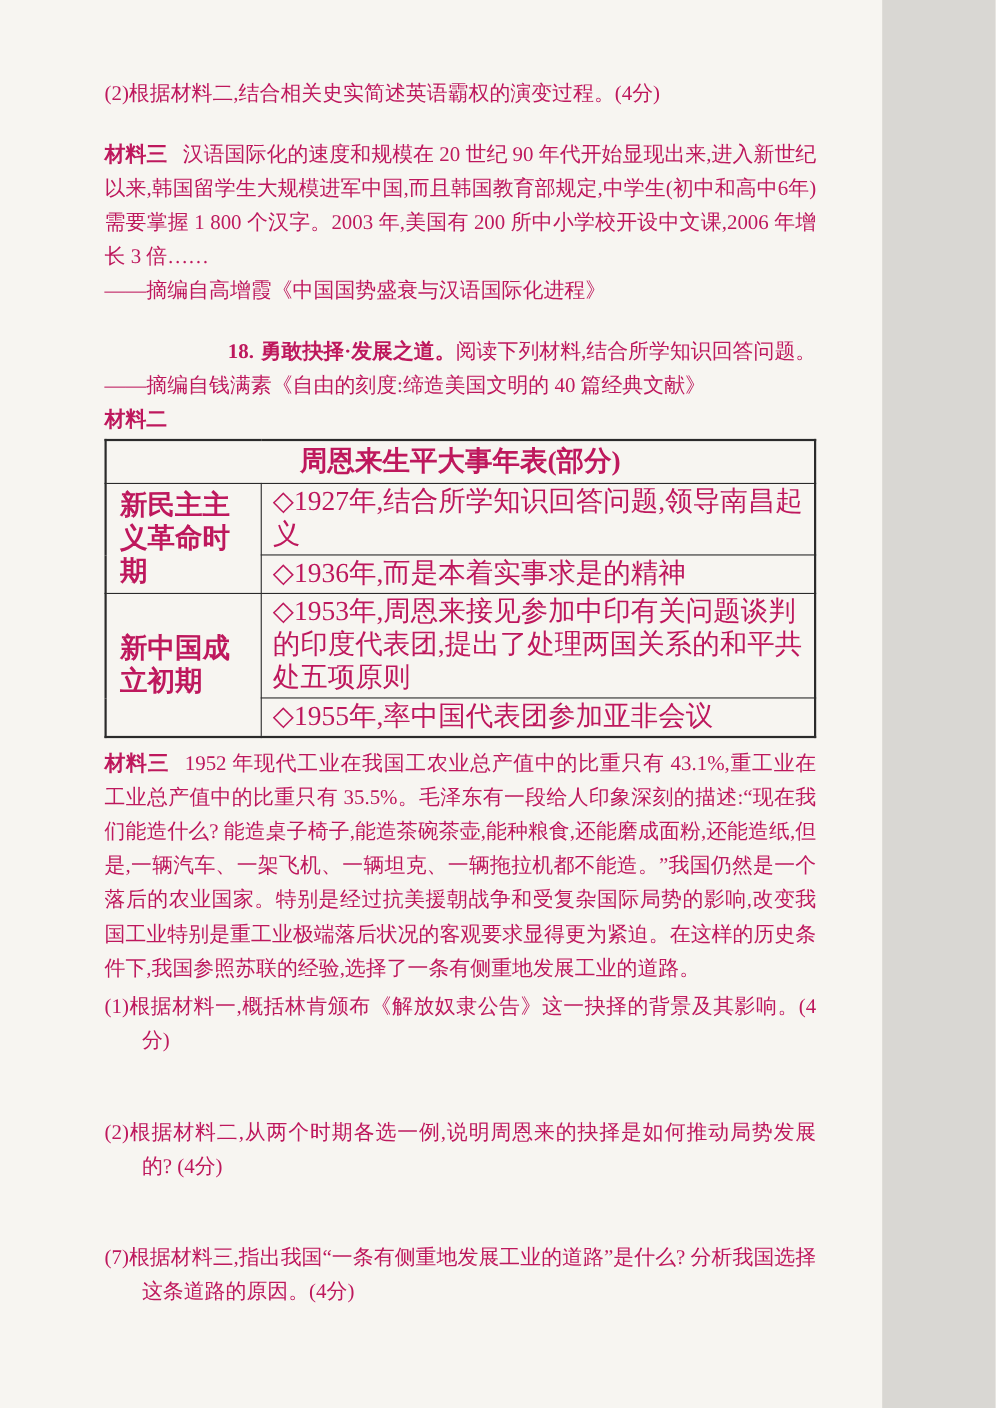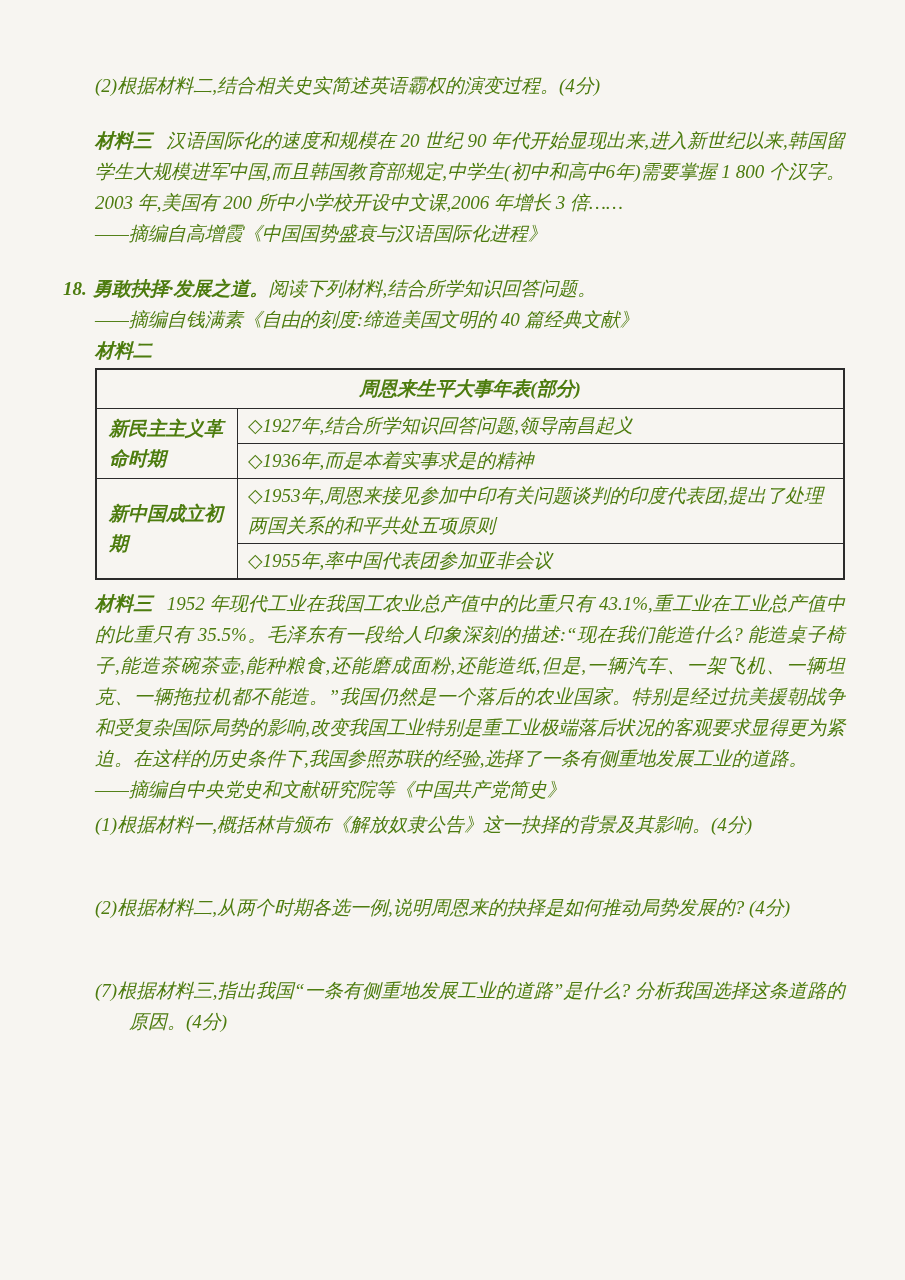--- a/index.html
+++ b/index.html
@@ -3,54 +3,53 @@
 <meta charset="utf-8">
 <style>
   html, body { margin: 0; padding: 0; }
   body {
     width: 905px;
     background: #d9d7d3;
     font-family: "Liberation Serif", "DejaVu Serif", serif;
   }
   .page {
     position: relative;
-    width: 905px;
+    width: 802px;
     height: 1280px;
     background: #f7f5f1;
-    color: #4d7c0f;
+    color: #be185d;
     font-size: 19px;
     line-height: 31px;
     padding: 70px 60px 40px 95px;
     box-sizing: border-box;
     overflow: hidden;
-    font-style: italic;
   }
   p { margin: 0; }
   .question {
     text-align: justify;
     padding-left: 34px;
     text-indent: -34px;
   }
   .material { text-align: justify; }
   .mat-label { font-weight: bold; margin-right: 14px; }
   .mat-label-line { font-weight: bold; }
   .attribution { text-align: left; padding-right: 4px; }
   .bold { font-weight: bold; }
-  .q18-head { margin-left: -32px; margin-top: 24px; }
+  .q18-head { margin-left: -32px; margin-top: 24px; text-align: right; }
   .q18-head .num { margin-right: 6px; }
   .mt-block { margin-top: 24px; }
   .mt-small { margin-top: 8px; }
   .mt-tiny { margin-top: 4px; }
   .answer-gap { margin-top: 52px; }
   .event-table {
     width: 100%;
     border-collapse: collapse;
     margin-top: 2px;
     border: 2px solid #2b2b2b;
-    font-size: 19px;
+    font-size: 25px;
   }
   .event-table td {
     border: 1.3px solid #2b2b2b;
     padding: 2px 10px;
     vertical-align: middle;
     text-align: left;
     line-height: 30px;
   }
   .t-title {
     text-align: center !important;
@@ -99,21 +98,20 @@
         <td class="t-event">◇1953年,周恩来接见参加中印有关问题谈判的印度代表团,提出了处理两国关系的和平共处五项原则</td>
       </tr>
       <tr>
         <td class="t-event">◇1955年,率中国代表团参加亚非会议</td>
       </tr>
     </tbody>
   </table>
 
   <p class="material mt-small"><span class="mat-label">材料三</span><span>1952 年现代工业在我国工农业总产值中的比重只有 43.1%,重工业在工业总产值中的比重只有 35.5%。毛泽东有一段给人印象深刻的描述:“现在我们能造什么? 能造桌子椅子,能造茶碗茶壶,能种粮食,还能磨成面粉,还能造纸,但是,一辆汽车、一架飞机、一辆坦克、一辆拖拉机都不能造。”我国仍然是一个落后的农业国家。特别是经过抗美援朝战争和受复杂国际局势的影响,改变我国工业特别是重工业极端落后状况的客观要求显得更为紧迫。在这样的历史条件下,我国参照苏联的经验,选择了一条有侧重地发展工业的道路。</span></p>
 
-  <p class="attribution">——摘编自中央党史和文献研究院等《中国共产党简史》</p>
 
   <p class="question mt-tiny">(1)根据材料一,概括林肯颁布《解放奴隶公告》这一抉择的背景及其影响。(4分)</p>
 
   <p class="question answer-gap">(2)根据材料二,从两个时期各选一例,说明周恩来的抉择是如何推动局势发展的? (4分)</p>
 
   <p class="question answer-gap">(7)根据材料三,指出我国“一条有侧重地发展工业的道路”是什么? 分析我国选择这条道路的原因。(4分)</p>
 
 </div>
 
 </body></html>

